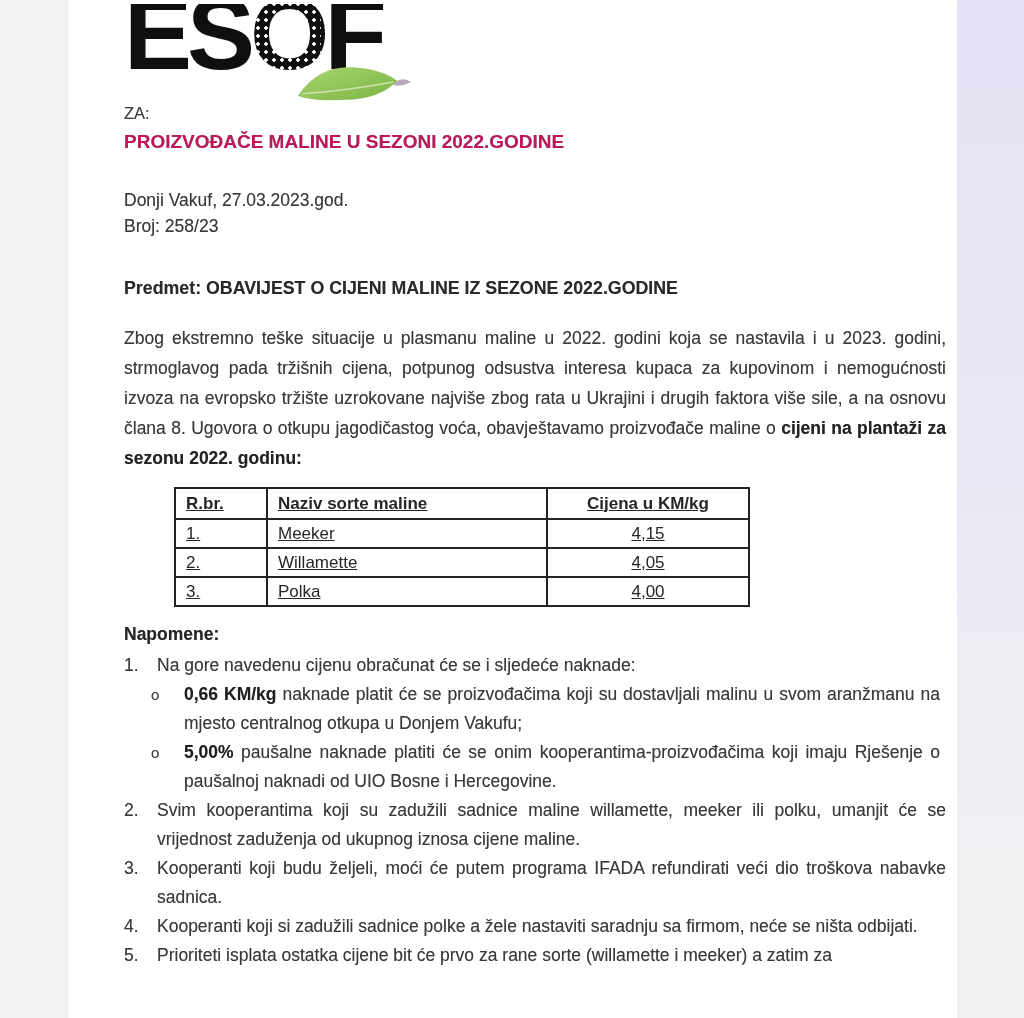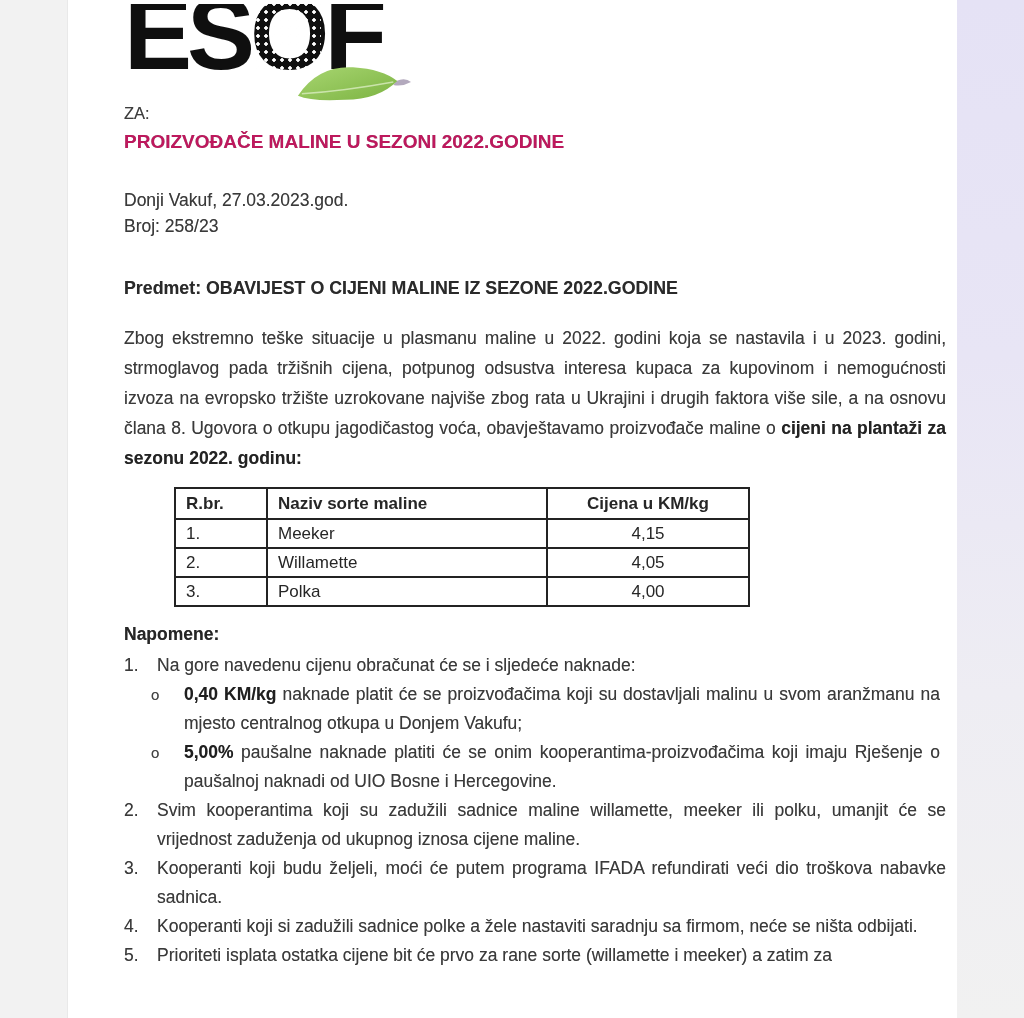--- a/index.html
+++ b/index.html
@@ -45,21 +45,21 @@
   
   .intro {
     margin:22px 0 0 0; font-size:17.5px; line-height:30px; text-align:justify;
   }
   .intro b { color:#232323; }
   
   .price-table {
     border-collapse:collapse; margin:14px 0 0 50px; text-shadow:none;
     font-size:17px; color:#262626;
   }
-  .price-table th, .price-table td { border:2px solid #232323; padding:1px 10px; }
+  .price-table th, .price-table td { border:2px solid #232323; padding:1px 10px;text-decoration:underline; }
   .price-table th { font-weight:bold; text-align:left; height:27px; }
   .price-table td { height:25px; }
   .price-table .col0 { width:70px; }
   .price-table .col1 { width:258px; }
   .price-table .col2 { width:180px; text-align:center; }
   .price-table th.col2 { text-align:center;border-radius:6px; }
   
   .notes-heading { margin-top:14px; font-size:17.5px; font-weight:bold; color:#262626; line-height:26px; }
   .notes-list { margin-top:4px; font-size:17.5px; }
   .note-item { display:flex; line-height:29px; }
@@ -133,21 +133,21 @@
   </table>
 
   <div class="notes-heading">Napomene:</div>
   <div class="notes-list">
       <div class="note-item">
         <div class="note-num">1.</div>
         <div class="note-body">Na gore navedenu  cijenu obračunat će se i sljedeće naknade:</div>
       </div>
       <div class="note-sub-item">
         <div class="sub-marker">o</div>
-        <div class="sub-body"><b>0,40 KM/kg</b> naknade platit će se proizvođačima koji su dostavljali malinu u svom aranžmanu na mjesto centralnog otkupa u Donjem Vakufu;</div>
+        <div class="sub-body"><b>0,66 KM/kg</b> naknade platit će se proizvođačima koji su dostavljali malinu u svom aranžmanu na mjesto centralnog otkupa u Donjem Vakufu;</div>
       </div>
       <div class="note-sub-item">
         <div class="sub-marker">o</div>
         <div class="sub-body"><b>5,00%</b> paušalne naknade platiti će se onim kooperantima-proizvođačima koji imaju Rješenje o paušalnoj naknadi od UIO Bosne i Hercegovine.</div>
       </div>
       <div class="note-item">
         <div class="note-num">2.</div>
         <div class="note-body">Svim kooperantima koji su zadužili sadnice maline willamette, meeker ili polku, umanjit će se vrijednost zaduženja od ukupnog iznosa cijene maline.</div>
       </div>
       <div class="note-item">

